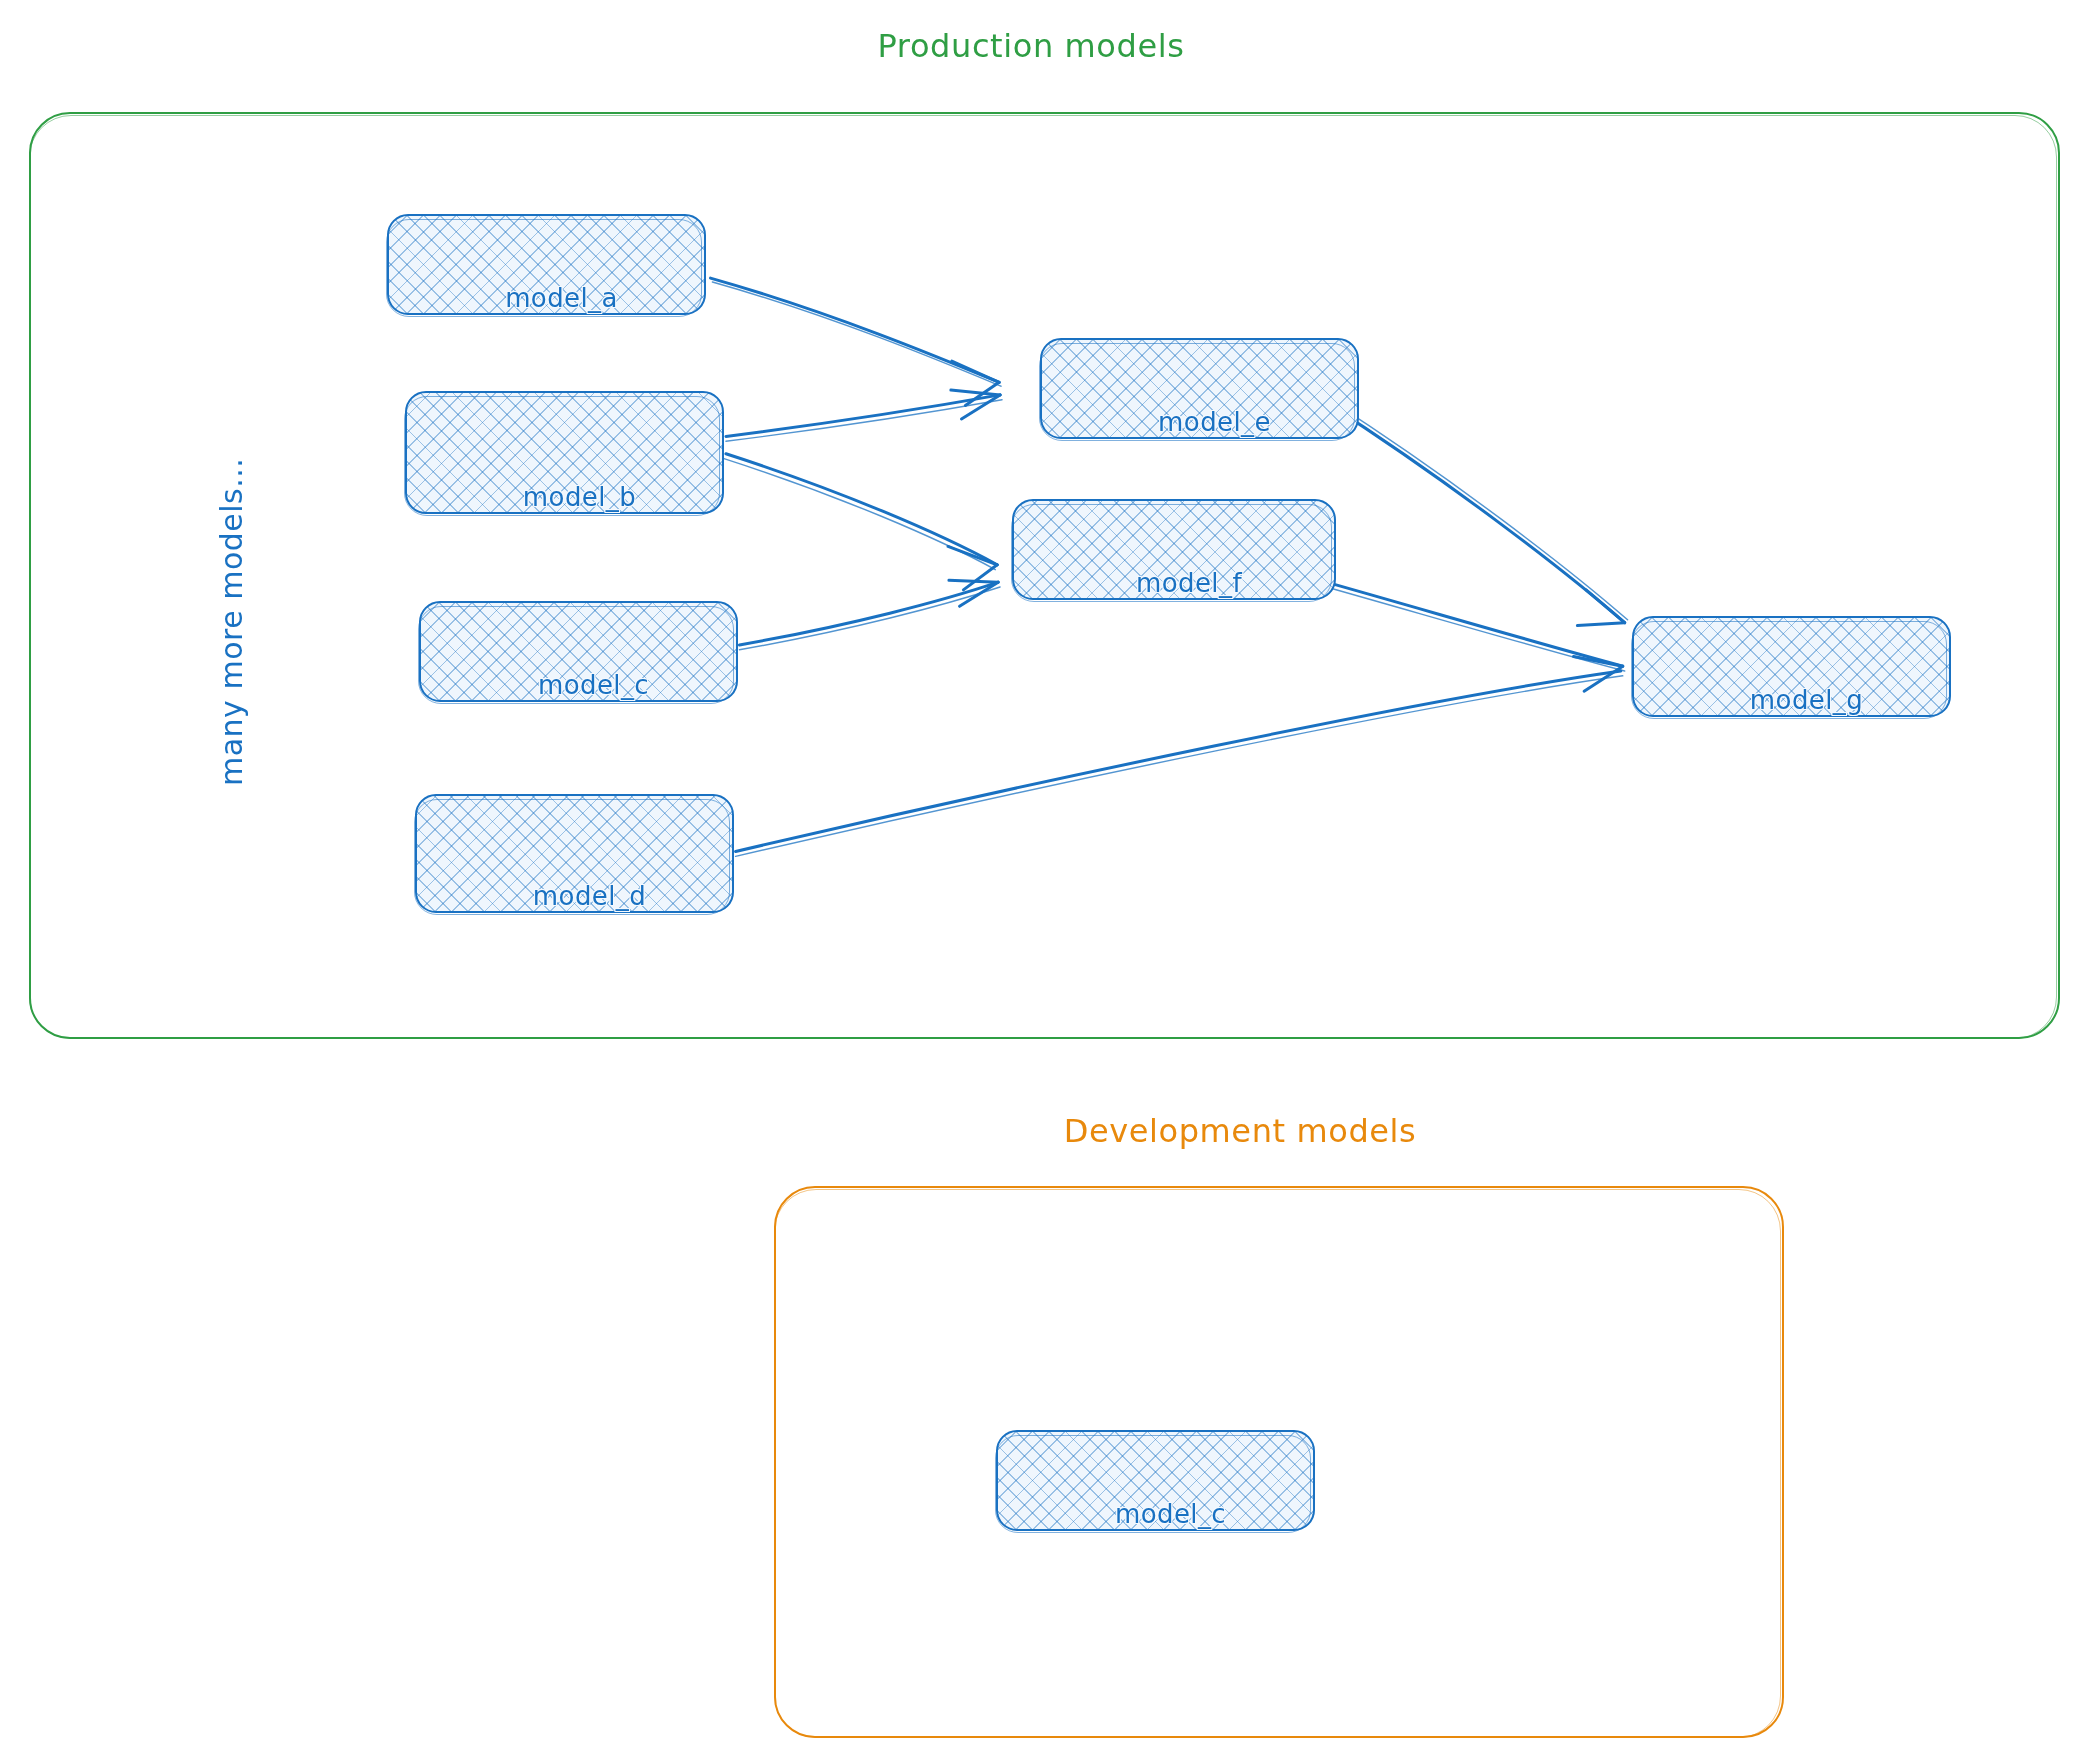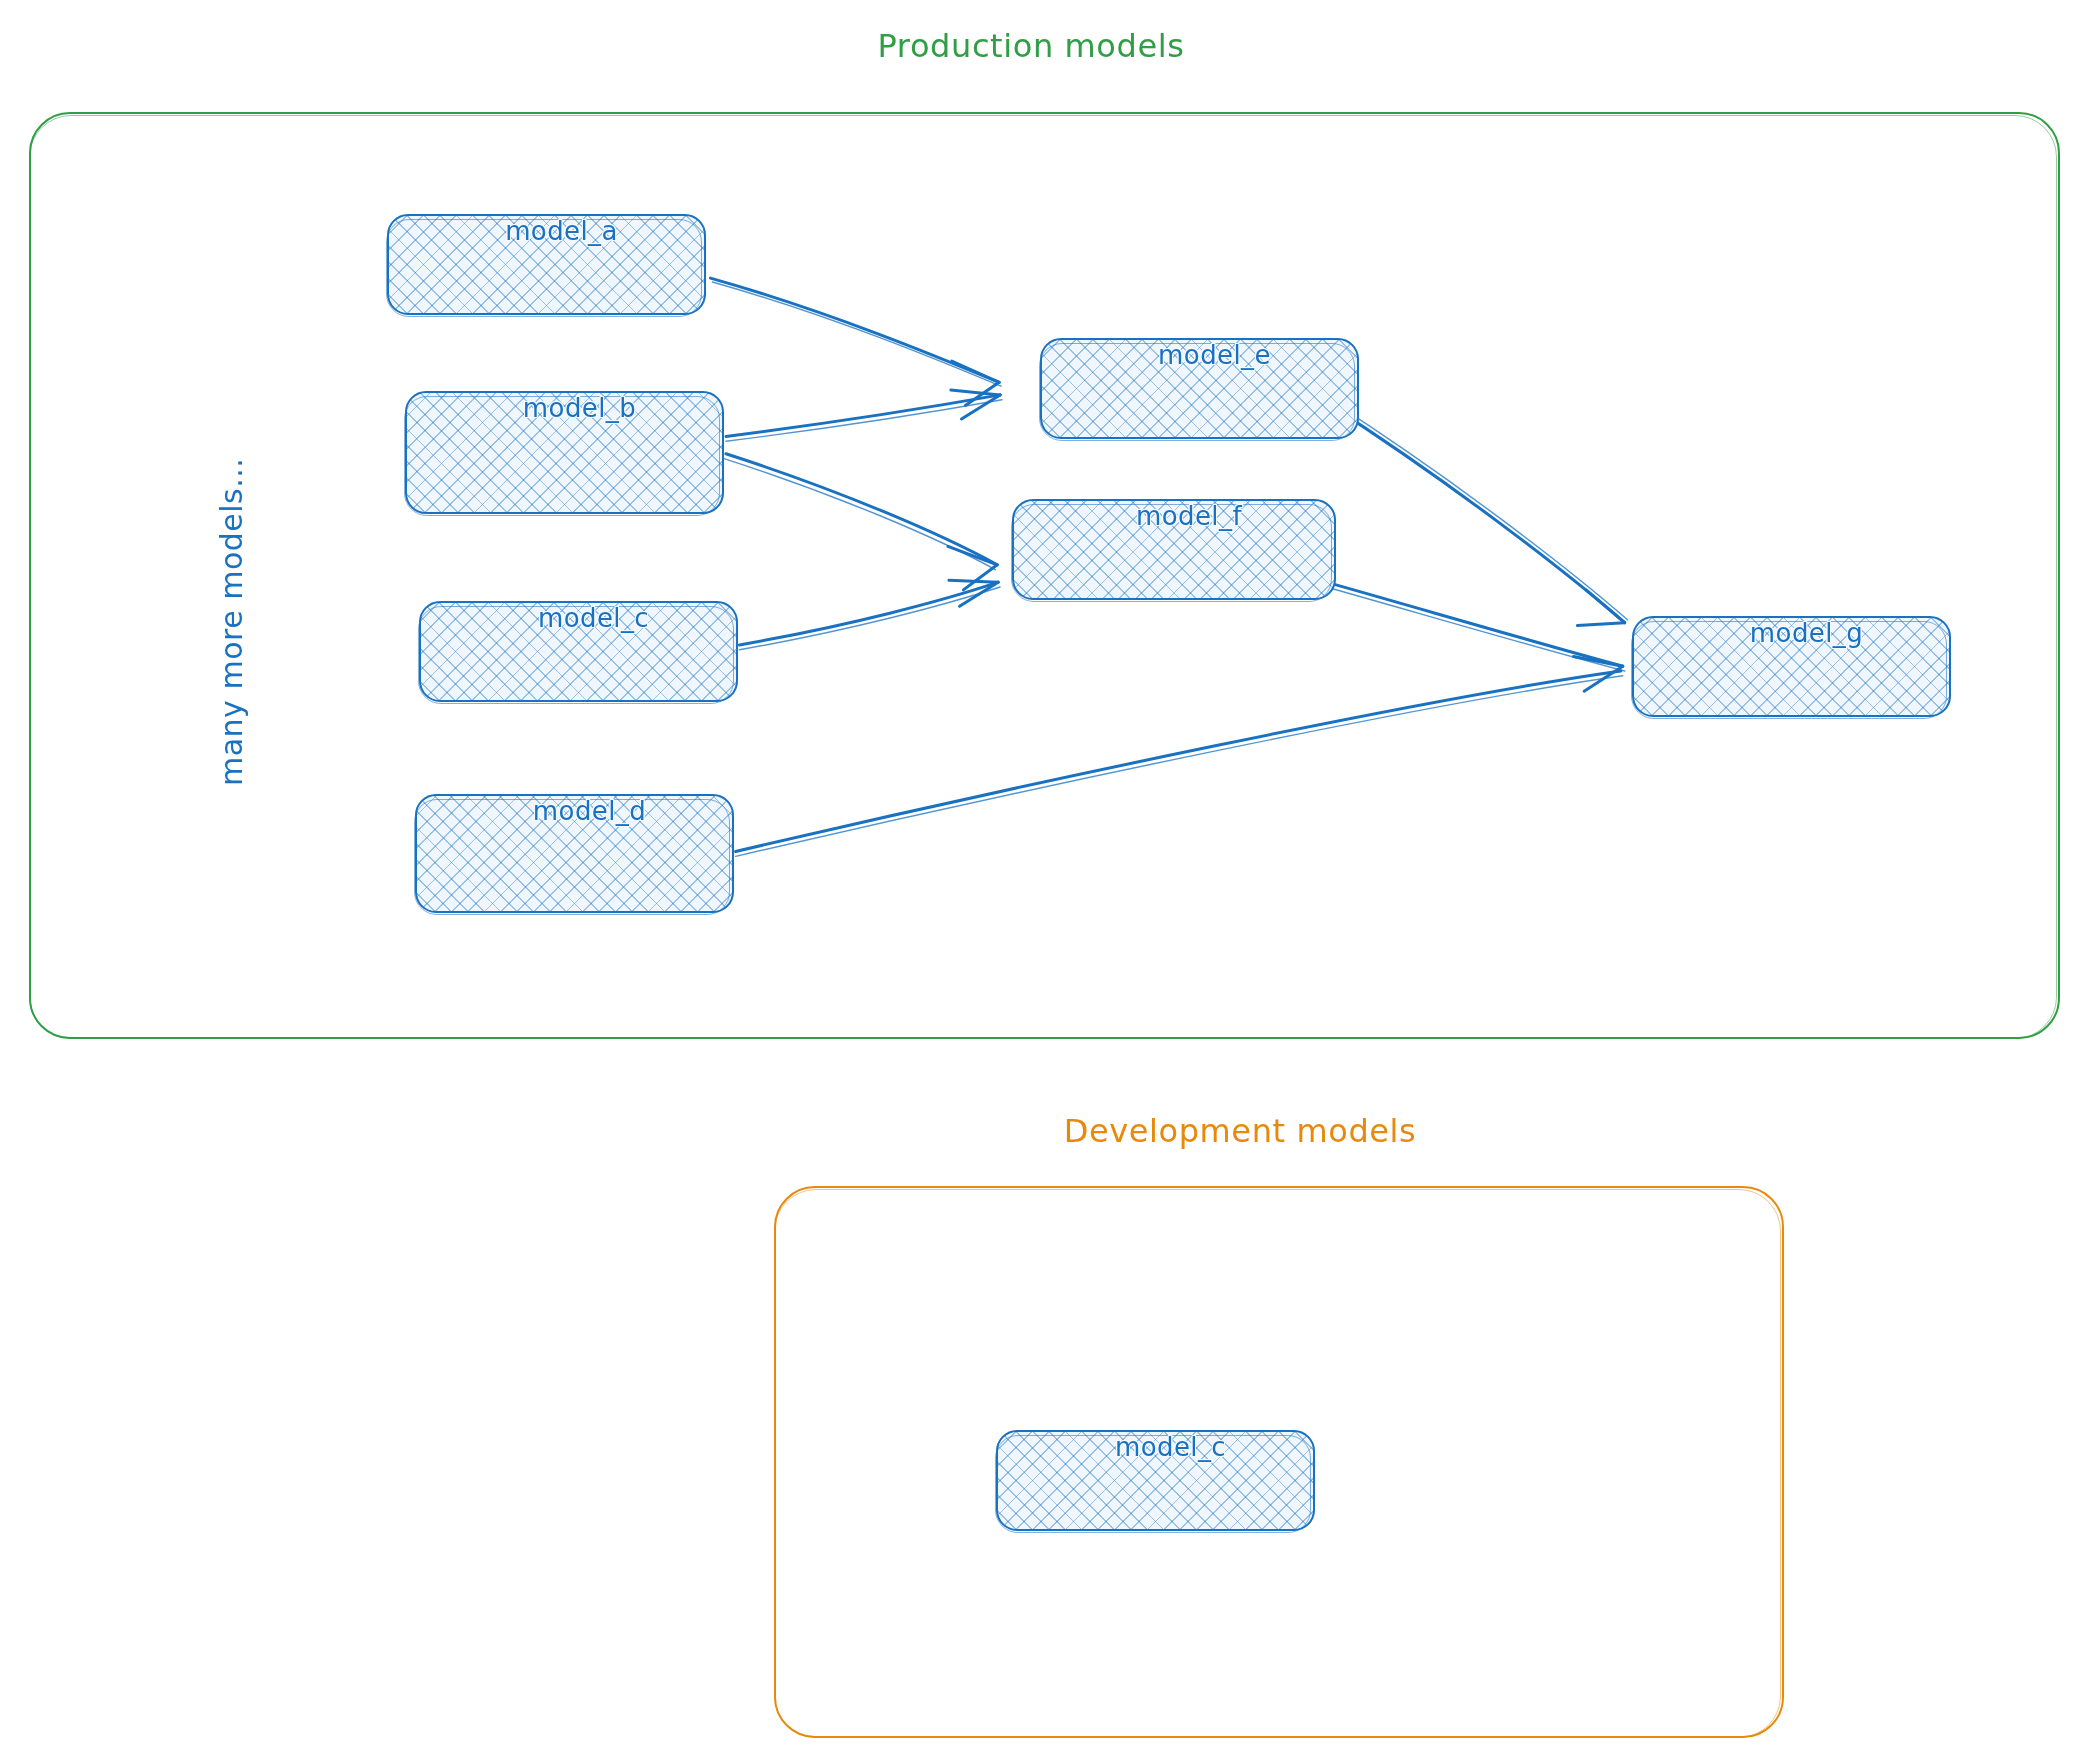--- a/index.html
+++ b/index.html
@@ -68,21 +68,21 @@
         rgba(25,113,194,.40) 0px,
         rgba(25,113,194,.40) 1.3px,
         rgba(0,0,0,0) 1.3px,
         rgba(0,0,0,0) 11.6px),
       repeating-linear-gradient(-45deg,
         rgba(25,113,194,.40) 0px,
         rgba(25,113,194,.40) 1.3px,
         rgba(0,0,0,0) 1.3px,
         rgba(0,0,0,0) 11.6px);
     display: flex;
-    align-items: flex-start;
+    align-items: flex-end;
     justify-content: center;
     padding-left: 30px;
   }
   .node::before {
     
     content: "";
     position: absolute;
     left: -2.9px; top: 2.9px; right: 1.9px; bottom: -3.9px;
     border: 1.4px solid rgba(25,113,194,.55);
     border-radius: 23px;

